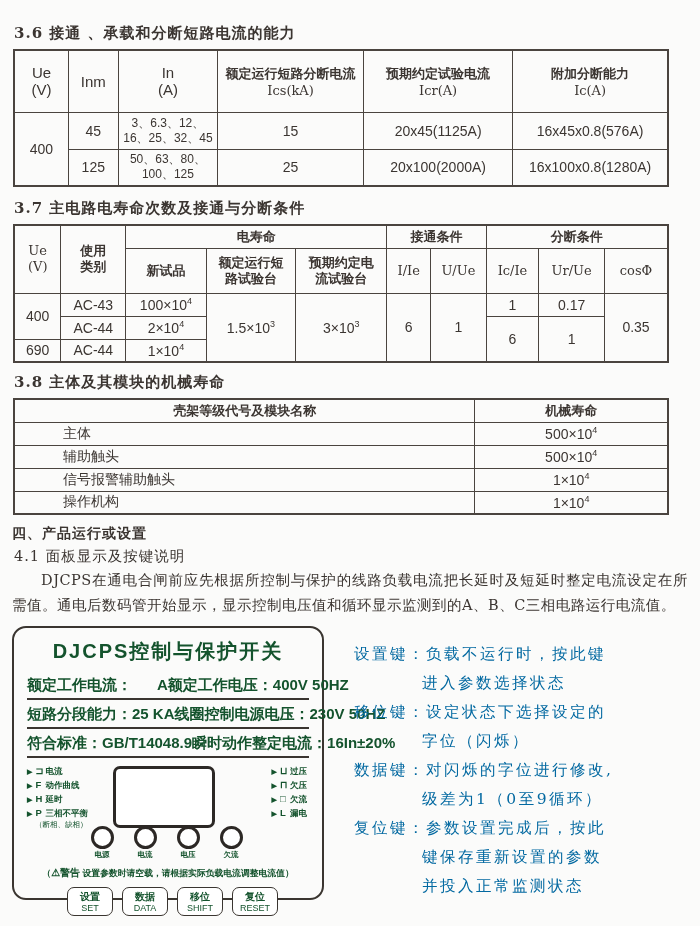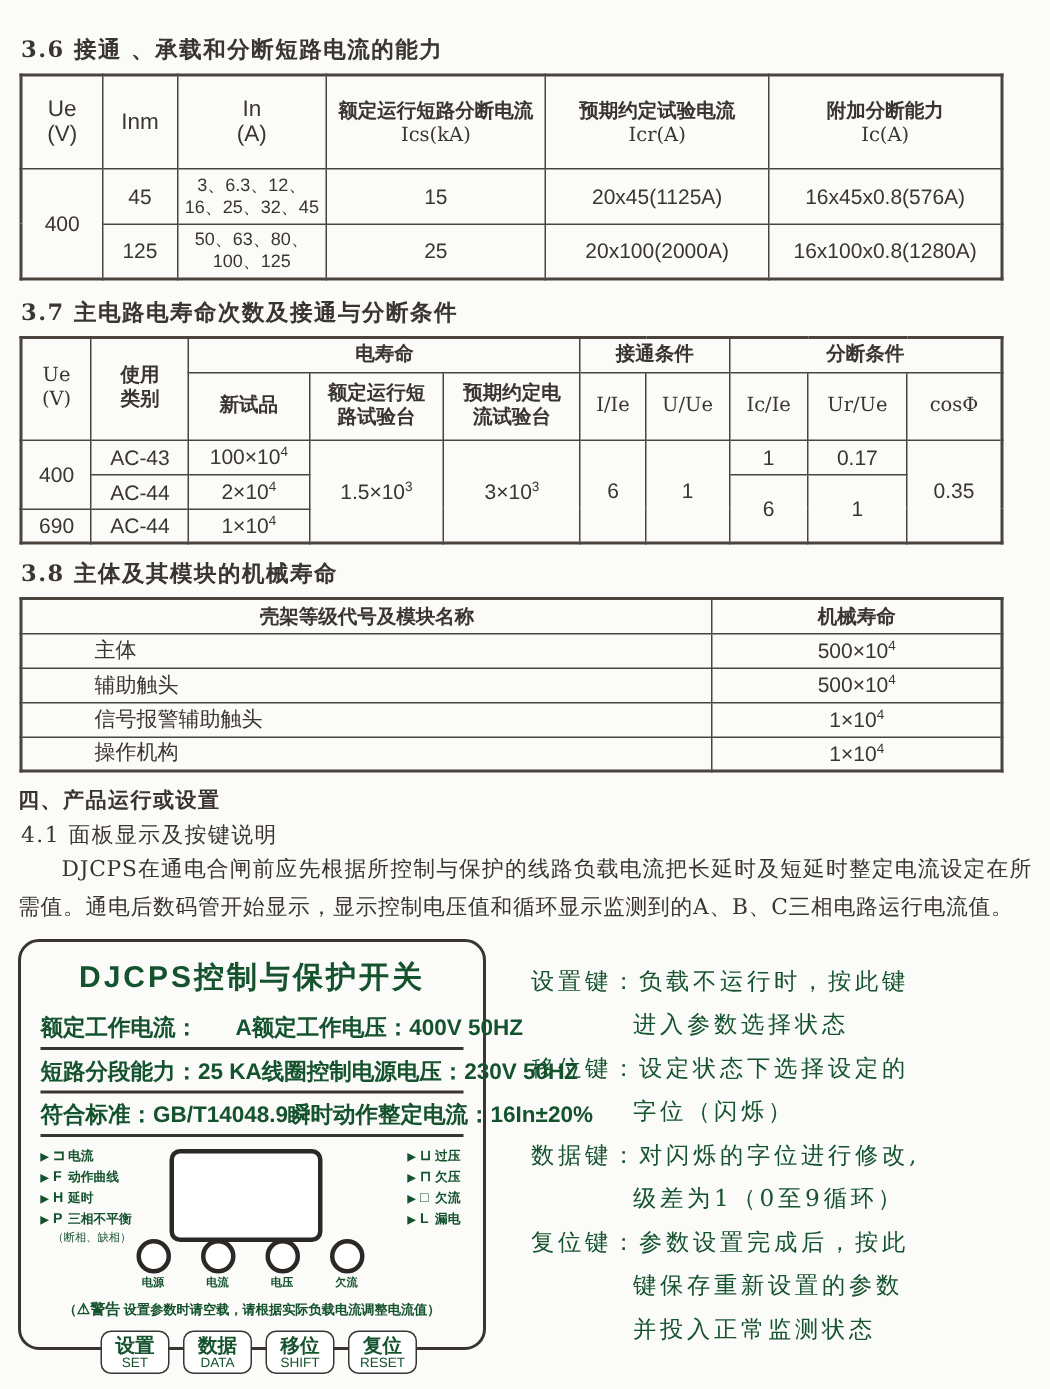--- a/index.html
+++ b/index.html
@@ -55,25 +55,25 @@
   .ind-note{font-size:7.5px;margin-left:8px;line-height:10px;}
   .lcd{position:absolute;left:86px;top:2px;width:96px;height:56px;border:3px solid #2c2825;border-radius:7px;background:#fff;}
   .lamps{display:flex;padding-left:58px;gap:9px;margin-top:-2px;}
   .lamp-cell{width:34px;text-align:center;}
   .lamp{width:17px;height:17px;border:3.5px solid #2c2825;border-radius:50%;margin:0 auto;background:#fff;}
   .lamp-label{font-size:7.5px;font-weight:bold;margin-top:1px;}
   .warn{font-size:8.8px;font-weight:bold;text-align:center;margin-top:6px;white-space:nowrap;}
   .warn .w-icon{font-size:10px;}
   .btn-row{display:flex;gap:9px;padding-left:40px;margin-top:7px;}
   .p-btn{width:44px;border:1.5px solid #3a3530;border-radius:7px;text-align:center;padding:2px 0 1px 0;background:#fff;}
-  .p-btn .cn{font-size:13px;font-weight:bold;display:block;line-height:13px;text-align:center;}
+  .p-btn .cn{font-size:10px;font-weight:bold;display:block;line-height:13px;text-align:center;}
   .p-btn .en{font-size:9px;display:block;line-height:11px;}
 
   
-  .keys{margin-left:30px;margin-top:14px;font-size:15.5px;letter-spacing:2.5px;line-height:29px;color:#14532d;}
+  .keys{margin-left:30px;margin-top:14px;font-size:15.5px;letter-spacing:2.5px;line-height:29px;color:#0369a1;}
   .key-item{margin:0;}
   .key-first{display:flex;}
   .key-label{flex:none;}
   .key-cont{margin-left:68px;}
 </style>
 </head>
 <body>
 
 <div class="page">
 

